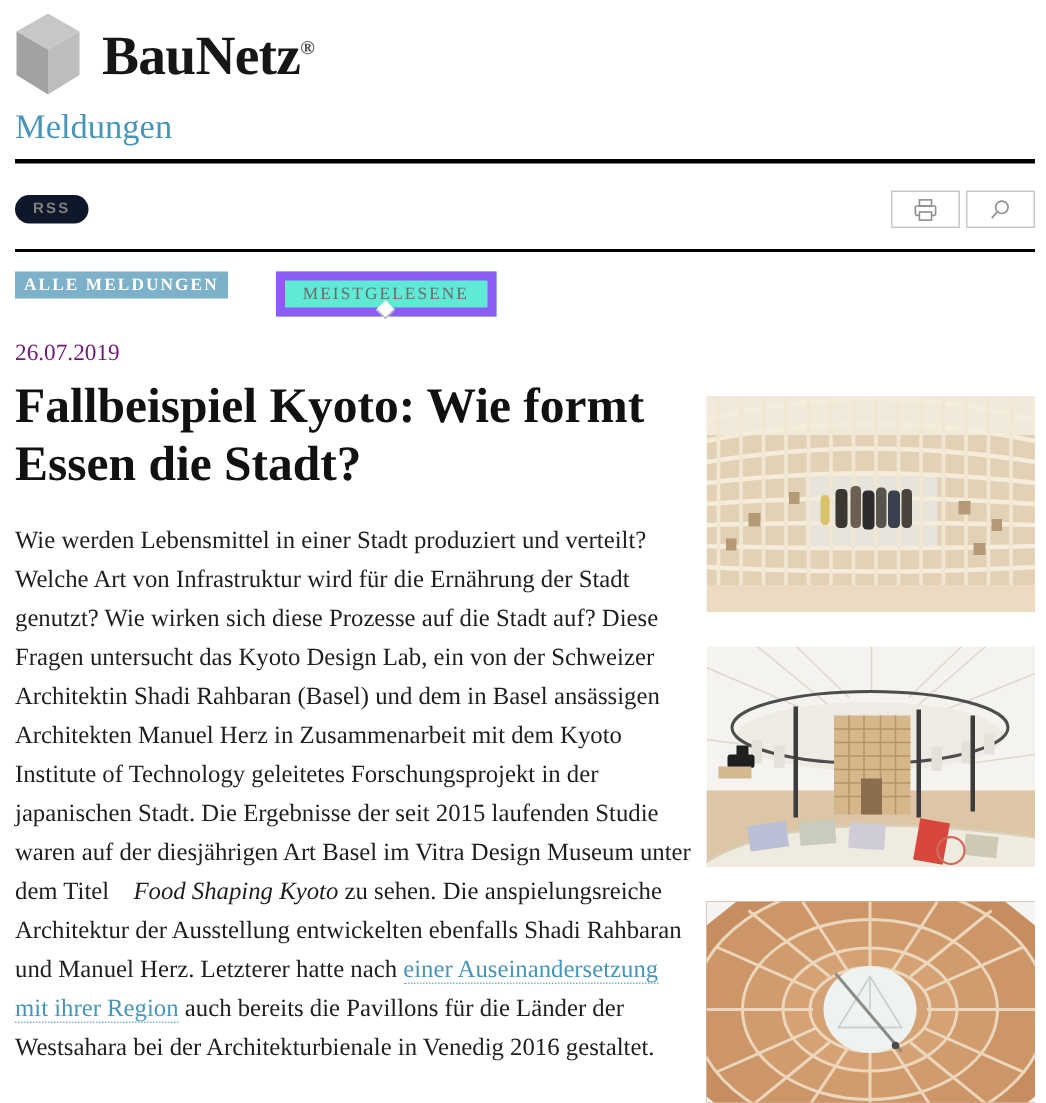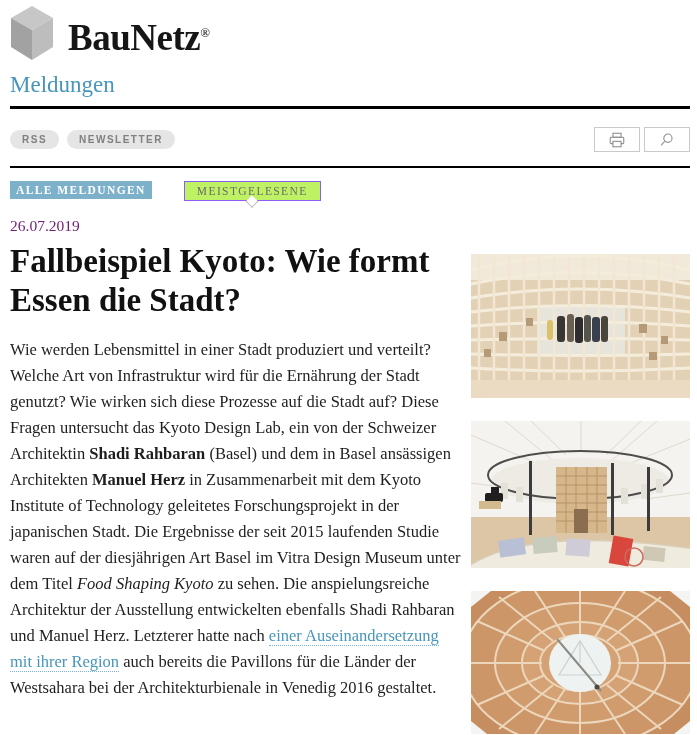--- a/index.html
+++ b/index.html
@@ -4,66 +4,66 @@
 <style>
   * { margin:0; padding:0; box-sizing:border-box; }
   html,body { background:#ffffff; }
   body {
     width:697px; height:735px; overflow:hidden; position:relative;
     font-family:"Liberation Serif", serif; color:#222;
   }
   .page { padding:0 7px 0 10px; }
 
   
-  .masthead { display:flex; align-items:flex-start; padding-top:5px; height:66px; }
+  .masthead { display:flex; align-items:center; padding-top:5px; height:66px; }
   .cube { width:44px; height:56px; margin-right:14px; }
   .wordmark { font-size:37px; font-weight:bold; letter-spacing:-0.5px; color:#161616; line-height:56px; }
   .reg { font-size:13px; vertical-align:super; color:#444; font-weight:bold; }
   .section-link { display:inline-block; margin-top:6px; font-size:23px; color:#4796ba; text-decoration:none; }
   .rule-thick { border:0; border-top:3px solid #000; margin-top:8px; }
   .rule-thin  { border:0; border-top:2px solid #000; margin-top:14px; }
 
   
   .toolbar { display:flex; align-items:center; margin-top:18px; }
   .pill {
-    display:inline-block; background:#e5e5e5; color:#808080; border:none;
+    display:inline-block; background:#0f172a; color:#808080; border:none;
     font-family:"Liberation Sans", sans-serif; font-size:10px; font-weight:bold;
     letter-spacing:1.5px; padding:4px 12px; border-radius:10px; margin-right:8px; cursor:pointer;
   }
   .tool-buttons { margin-left:auto; display:flex; gap:4px; }
   .tool-btn {
     width:46px; height:25px; background:#fff; border:1px solid #c9c9c9;
     display:flex; align-items:center; justify-content:center; cursor:pointer;
   }
   .tool-btn svg { display:block; }
 
   
   .tabs { display:flex; align-items:flex-start; margin-top:13px; }
   .tab {
     font-size:11.5px; letter-spacing:1.4px; cursor:pointer; position:relative;
     font-family:"Liberation Serif", serif;
   }
   .tab.active { background:#7db1ca; color:#ffffff; font-weight:bold; padding:3px 6px; margin-right:32px;text-align:right; }
-  .tab.plain  { background:#bef264; color:#6b6b6b; border:1px solid #8b5cf6; padding:3px 12px; }
+  .tab.plain  { background:#5eead4; color:#6b6b6b; border:6px solid #8b5cf6; padding:3px 12px; }
   .tab.plain .notch {
     position:absolute; bottom:-6px; left:50%; width:9px; height:9px; background:#fff;
     border-right:1px solid #b9b9b9; border-bottom:1px solid #b9b9b9;
     transform:translateX(-50%) rotate(45deg);
   }
 
   
   .article { position:relative; margin-top:16px; }
   .date { font-size:15.5px; color:#701a75; }
   .left-col { width:462px; }
   .headline { font-size:33px; line-height:1.18; color:#111; font-weight:bold; margin-top:7px; }
   .subhead  { font-size:29px; line-height:1.18; color:#909090; font-weight:normal; }
   .body-copy { margin-top:17px; width:452px; }
   .body-copy p { font-size:16.5px; line-height:26px; color:#1e1e1e; margin-bottom:26px; }
-  .body-copy .bold { font-weight:bold; }
-  .body-copy .italic { font-style:italic; }
+  .body-copy .bold { font-weight:normal; }
+  .body-copy .italic { font-style:italic;margin-left:12px; }
   .body-link { color:#4796ba; text-decoration:none; border-bottom:1px dotted #7ab4d2; }
 
   
   .right-col { position:absolute; left:461px; top:37px; width:219px; }
   .figure { width:219px; margin-bottom:23px; cursor:pointer; line-height:0; }
   .figure svg { display:block; }
 </style>
 </head>
 <body>
 
@@ -79,21 +79,20 @@
     <div class="wordmark"><span>BauNetz</span><span class="reg">®</span></div>
   </div>
 
   <a href="#" class="section-link">Meldungen</a>
 
   <hr class="rule-thick">
 
   
   <div class="toolbar">
     <button class="pill">RSS</button>
-    <button class="pill">NEWSLETTER</button>
     <div class="tool-buttons">
       <button class="tool-btn">
         <svg width="18" height="18" viewBox="0 0 20 20">
           <rect x="5.5" y="2.5" width="9" height="4.5" fill="none" stroke="#8f8f8f" stroke-width="1.2"></rect>
           <rect x="2.5" y="7" width="15" height="7" rx="1" fill="none" stroke="#8f8f8f" stroke-width="1.2"></rect>
           <rect x="5.5" y="11.5" width="9" height="6" fill="#fff" stroke="#8f8f8f" stroke-width="1.2"></rect>
         </svg>
       </button>
       <button class="tool-btn">
         <svg width="18" height="18" viewBox="0 0 20 20">

